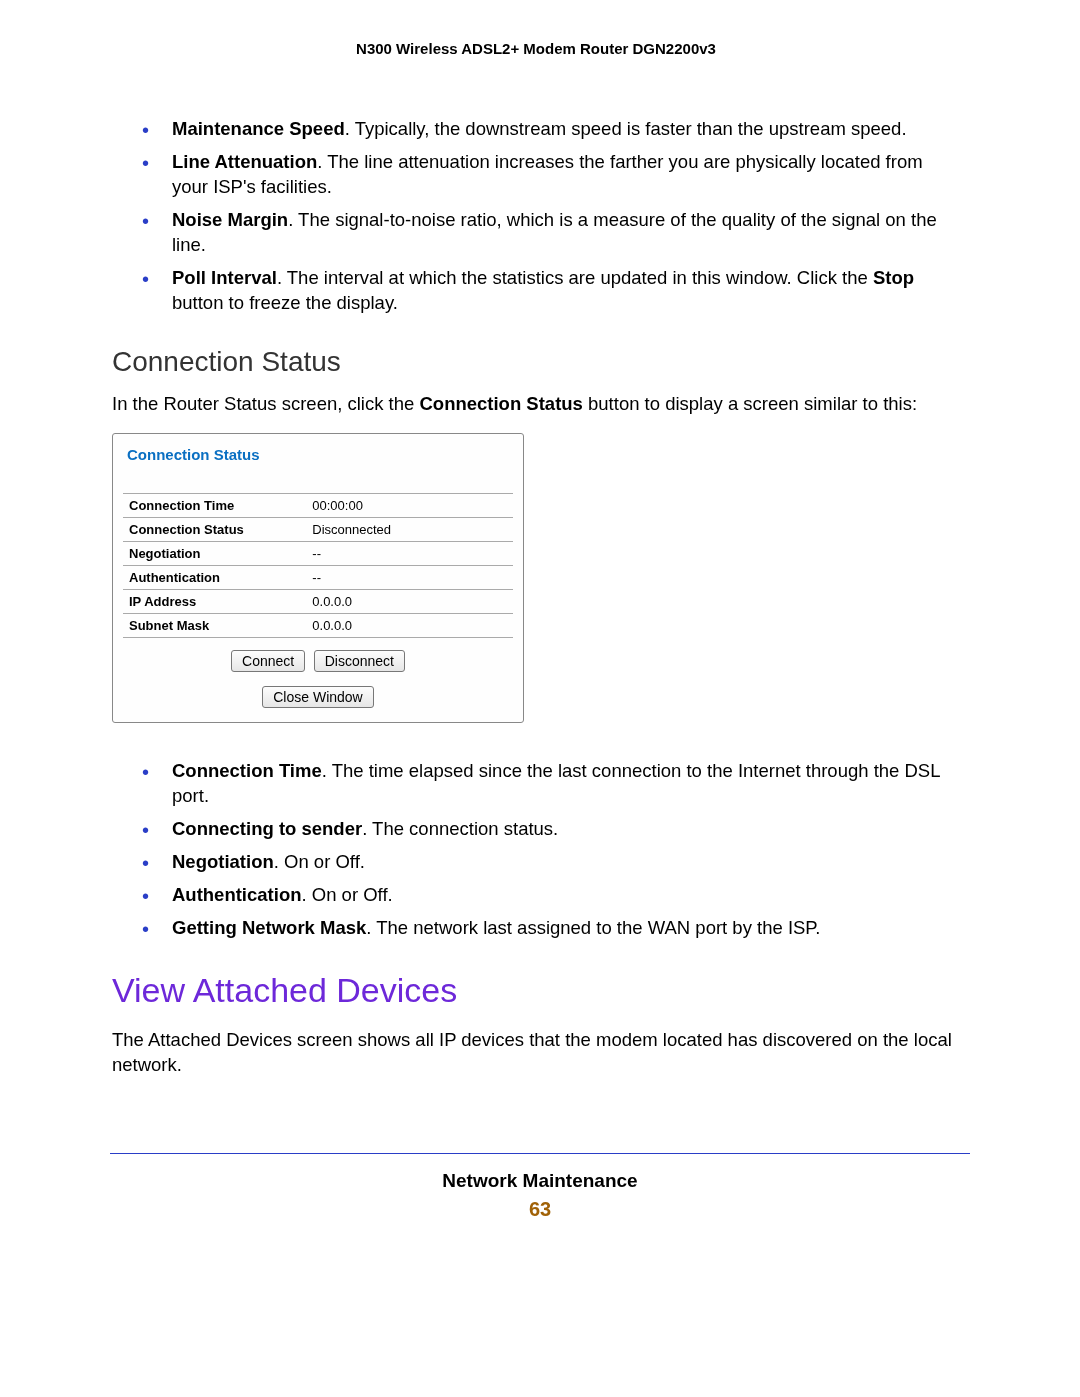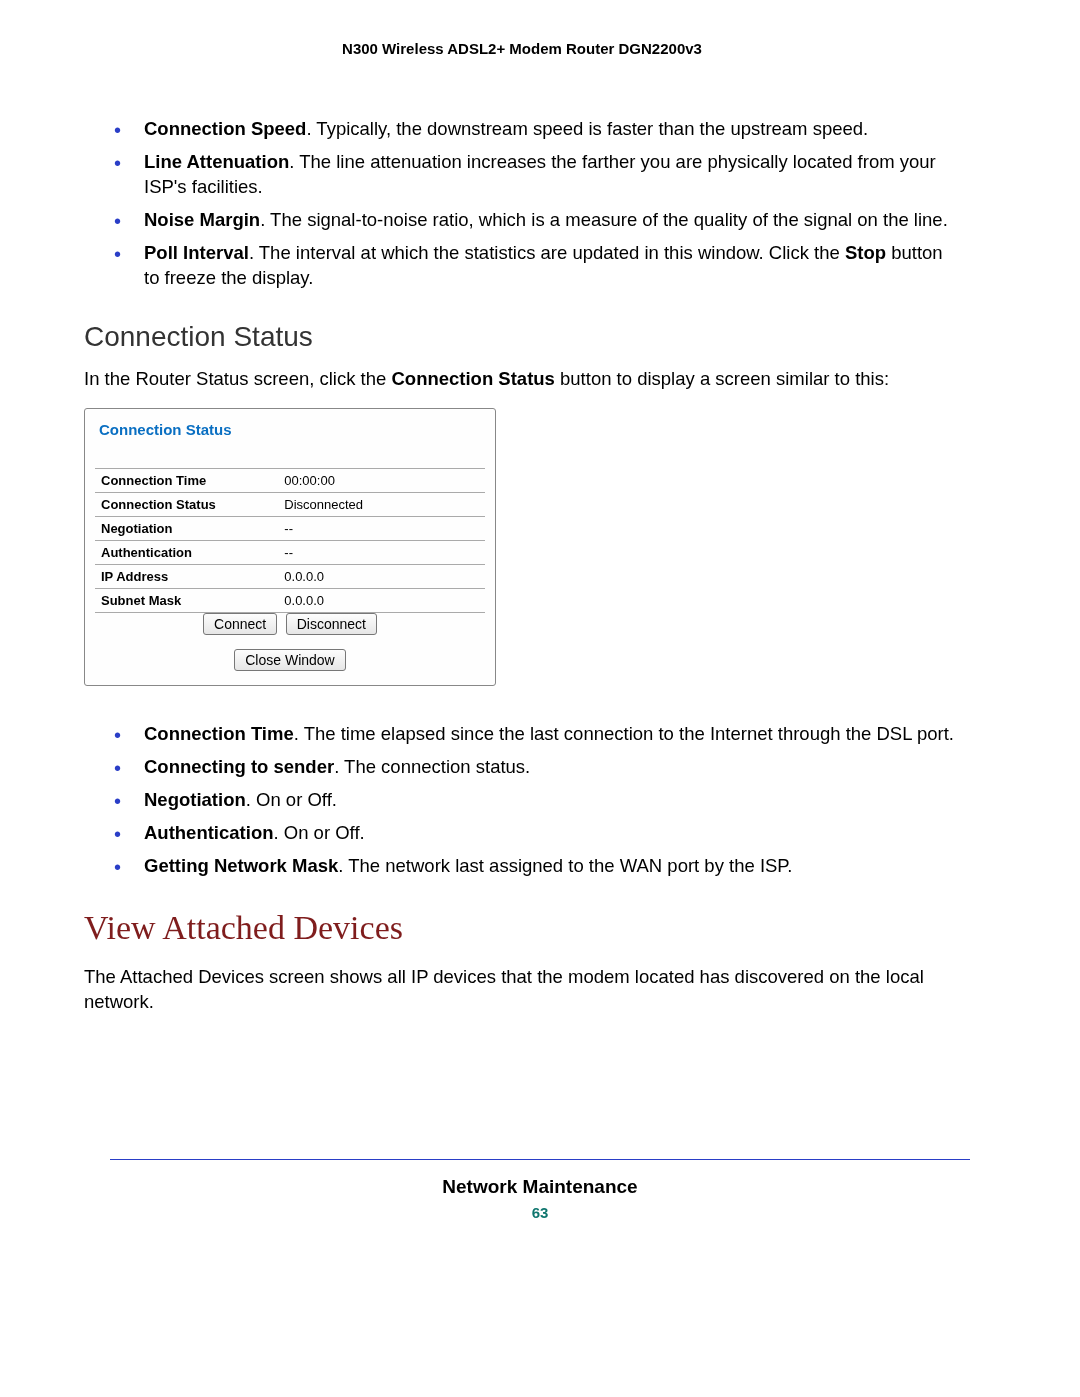--- a/index.html
+++ b/index.html
@@ -7,21 +7,21 @@
     padding: 0;
     background: #fff;
     font-family: Arial, Helvetica, sans-serif;
     color: #000;
   }
   .page {
     width: 1080px;
     height: 1261px;
     position: relative;
     box-sizing: border-box;
-    padding: 40px 120px 40px 84px;
+    padding: 40px 120px 40px 112px;
   }
   .doc-header {
     text-align: center;
     font-size: 15px;
     font-weight: bold;
     margin-bottom: 60px;
   }
   ul.top-list {
     list-style: none;
     padding-left: 60px;
@@ -78,69 +78,70 @@
     border-top: 1px solid #aaa;
     border-bottom: 1px solid #aaa;
     padding: 4px 6px;
   }
   table.status td:first-child {
     font-weight: bold;
     width: 47%;
   }
   .btn-row {
     text-align: center;
+    margin-top: 12px;
   }
   .btn {
     display: inline-block;
     border: 1px solid #777;
     border-radius: 3px;
     padding: 2px 10px;
     font-size: 14px;
     background: linear-gradient(#fdfdfd, #e6e6e6);
     margin: 0 2px;
     cursor: pointer;
   }
   h1.big {
-    font-family: Liberation Serif, serif;
+    font-family: Liberation Sans, sans-serif;
     font-weight: normal;
     font-size: 34px;
-    color: #7f1d1d;
+    color: #6d28d9;
     margin: 26px 0 18px 0;
   }
   .footer {
     position: absolute;
     left: 0; right: 0;
     bottom: 40px;
     text-align: center;
   }
   .footer-line {
     border-top: 1px solid #2a3ec7;
     margin: 0 110px 16px 110px;
   }
   .footer-text {
     font-size: 19px;
     font-weight: bold;
   }
   .footer-num {
-    font-size: 15px;
-    font-weight: bold;
-    color: #0f766e;
+    font-size: 20px;
+    font-weight: bold;
+    color: #a16207;
     margin-top: 6px;
   }
 </style>
 </head>
 <body>
 
 <div class="page">
 
   <div class="doc-header">N300 Wireless ADSL2+ Modem Router DGN2200v3</div>
 
   <ul class="top-list">
     <li>
-      <span class="b">Connection Speed</span><span>. Typically, the downstream speed is faster than the upstream speed.</span>
+      <span class="b">Maintenance Speed</span><span>. Typically, the downstream speed is faster than the upstream speed.</span>
     </li>
     <li>
       <span class="b">Line Attenuation</span><span>. The line attenuation increases the farther you are physically located from your ISP's facilities.</span>
     </li>
     <li>
       <span class="b">Noise Margin</span><span>. The signal-to-noise ratio, which is a measure of the quality of the signal on the line.</span>
     </li>
     <li>
       <span class="b">Poll Interval</span><span>. The interval at which the statistics are updated in this window. Click the </span><span class="b">Stop</span><span> button to freeze the display.</span>
     </li>

